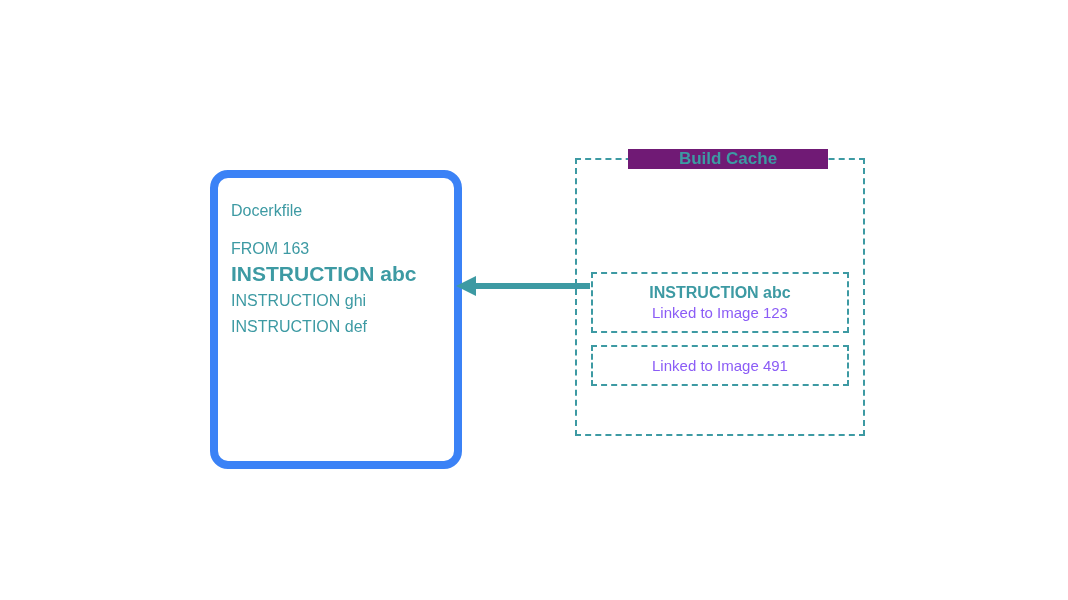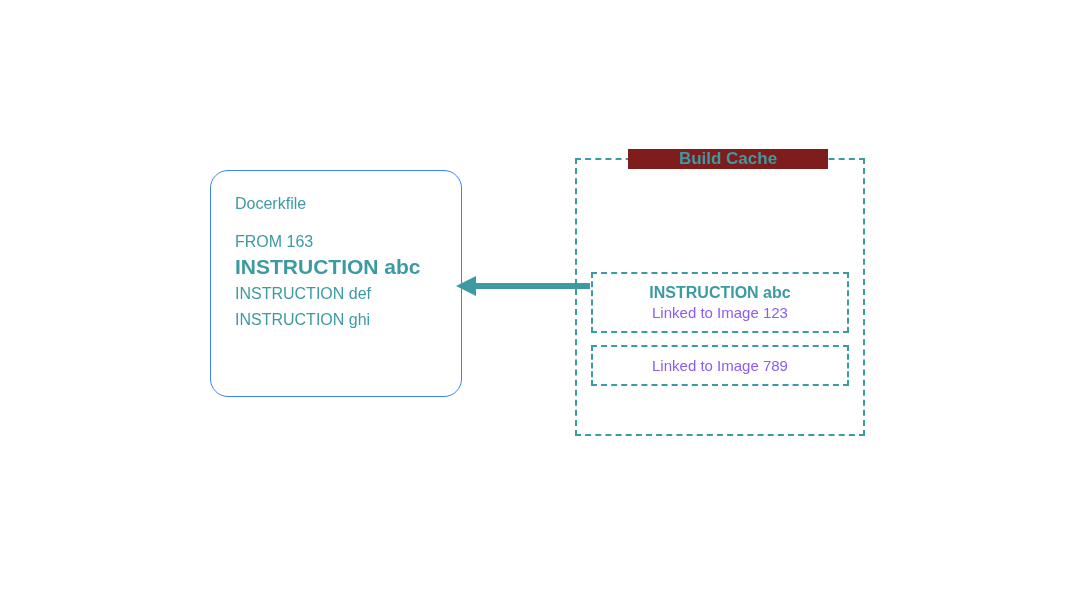--- a/index.html
+++ b/index.html
@@ -8,24 +8,24 @@
       height: 600px;
       position: relative;
       background: white;
       font-family: "Segoe UI", Arial, sans-serif;
     }
     .dockerfile-box {
       position: absolute;
       left: 210px;
       top: 170px;
       width: 252px;
-      height: 227px;
-      border: 1px solid #3b82f6;
+      height: 299px;
+      border: 8px solid #3b82f6;
       border-radius: 18px;
-      padding: 24px 24px;
+      padding: 24px 13px;
     }
     .dockerfile-title {
       color: #3d9aa3;
       font-size: 16px;
       font-weight: 400;
       margin-bottom: 20px;
     }
     .from-line {
       color: #3d9aa3;
       font-size: 16px;
@@ -52,21 +52,21 @@
       height: 278px;
       border: 2px dashed #3d9aa3;
       border-radius: 0;
       padding: 0 14px 14px 14px;
     }
     .cache-title-wrap {
       position: absolute;
       left: 628px;
       top: 149px;
       width: 200px;
-      background: #7f1d1d;
+      background: #701a75;
       text-align: center;
       padding: 0 5px;
     }
     .cache-title {
       color: #3d9aa3;
       font-size: 17px;
       font-weight: 700;
     }
     .cache-entry {
       border: 2px dashed #3d9aa3;
@@ -114,34 +114,34 @@
       border-right: 20px solid #3d9aa3;
     }
   </style>
 </head>
 <body>
 
 <div class="dockerfile-box">
   <div class="dockerfile-title">Docerkfile</div>
   <div class="from-line">FROM 163</div>
   <div class="instruction-bold">INSTRUCTION abc</div>
+  <div class="instruction-line">INSTRUCTION ghi</div>
   <div class="instruction-line">INSTRUCTION def</div>
-  <div class="instruction-line">INSTRUCTION ghi</div>
 </div>
 
 <div class="arrow">
   <div class="arrow-line"></div>
   <div class="arrow-head"></div>
 </div>
 
 <div class="cache-box">
   <div class="cache-entry">
     <div class="cache-inst">INSTRUCTION abc</div>
     <div class="cache-link">Linked to Image 123</div>
   </div>
   <div class="cache-entry">
-    <div class="cache-link">Linked to Image 789</div>
+    <div class="cache-link">Linked to Image 491</div>
   </div>
 </div>
 
 <div class="cache-title-wrap">
   <span class="cache-title">Build Cache</span>
 </div>
 
 </body></html>

